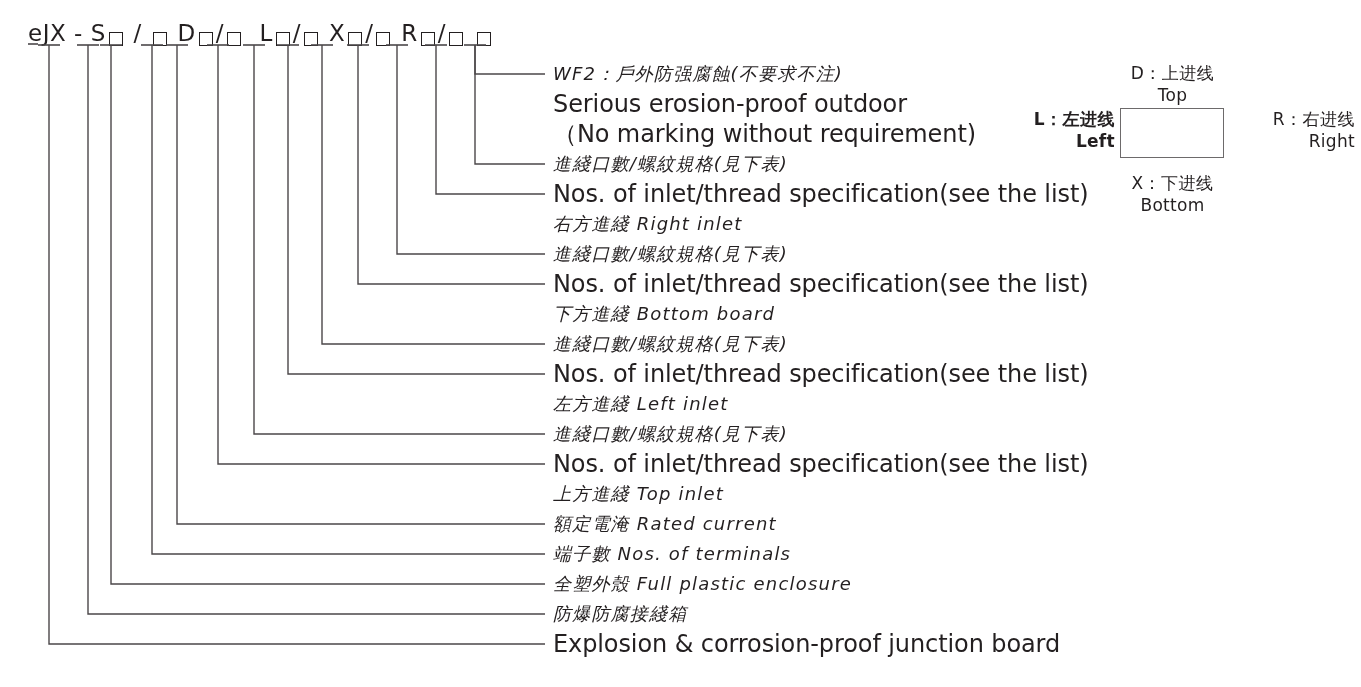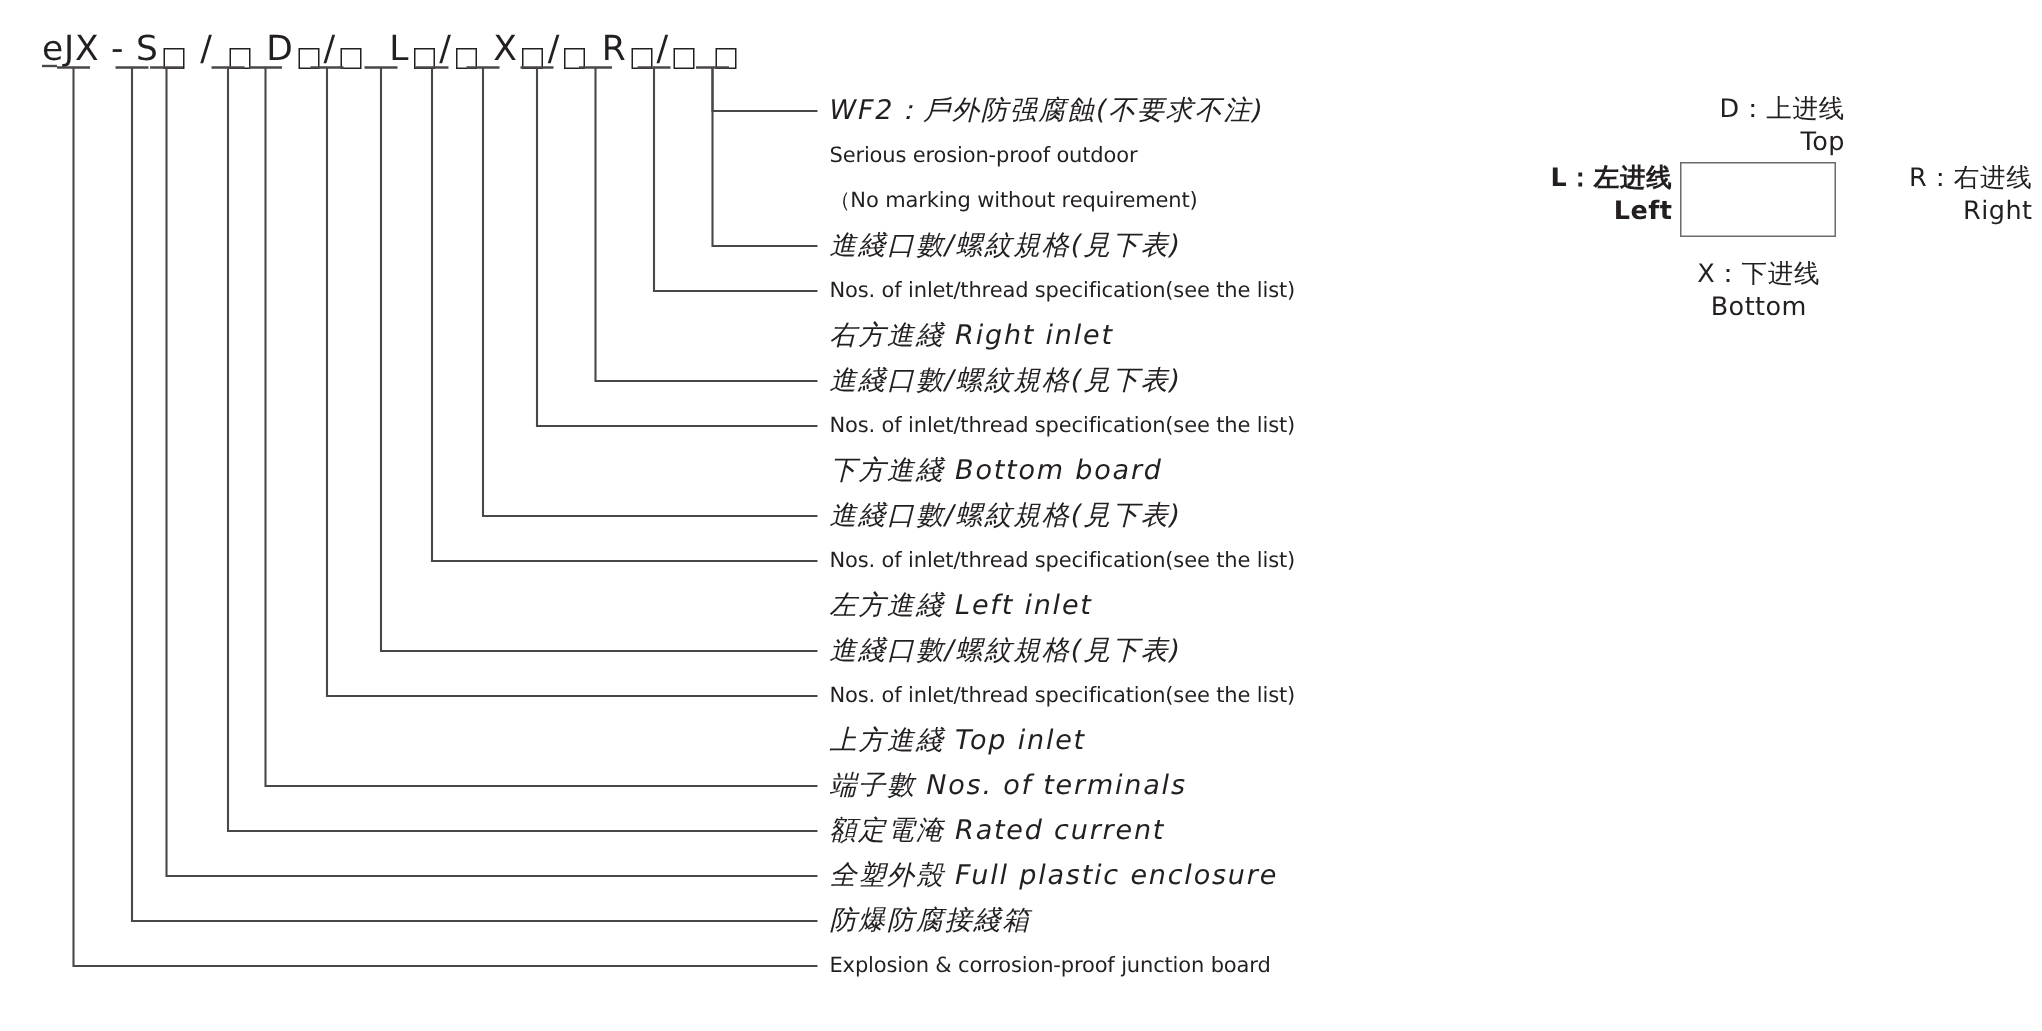--- a/index.html
+++ b/index.html
@@ -76,21 +76,21 @@
     color: #231f20;
     letter-spacing: 0.1px;
   }
   .desc-row.cn {
     font-family: "DejaVu Sans", "Liberation Sans", sans-serif;
     font-size: 18px;
     letter-spacing: 1.2px;
     font-style: italic;
   }
   .desc-row.en {
-    font-size: 14px;
+    font-size: 24px;
     letter-spacing: -0.1px;
   }
 
   
   #inlet-figure {
     position: absolute;
     left: 995px;
     top: 60px;
     width: 360px;
     height: 175px;
@@ -109,21 +109,21 @@
   }
   .inlet-label {
     position: absolute;
     text-align: center;
     line-height: 22px;
     white-space: nowrap;
   }
   .inlet-label .cn-line { letter-spacing: 0.5px; }
   .inlet-label .en-line { letter-spacing: 0.3px; }
 
-  #label-top    { left: 120px; top: 2px;  width: 115px; text-align: right; }
+  #label-top    { left: 120px; top: 2px;  width: 115px; }
   #label-bottom { left: 120px; top: 112px; width: 115px; }
   #label-left   { left: 0px;   top: 48px; width: 120px; text-align: right; font-weight: bold; }
   #label-right  { left: 234px; top: 48px; width: 126px; text-align: right; }
 </style>
 </head>
 <body>
 
 <div id="page">
 
   <div id="code-row"><span class="code-seg">eJX</span><span class="code-seg"> - </span><span class="code-seg">S</span><span class="box-glyph"></span><span class="code-seg"> / </span><span class="box-glyph"></span><span class="code-seg"> D</span><span class="box-glyph"></span><span class="code-seg">/</span><span class="box-glyph"></span><span class="code-seg">  L</span><span class="box-glyph"></span><span class="code-seg">/</span><span class="box-glyph"></span><span class="code-seg"> X</span><span class="box-glyph"></span><span class="code-seg">/</span><span class="box-glyph"></span><span class="code-seg"> R</span><span class="box-glyph"></span><span class="code-seg">/</span><span class="box-glyph"></span><span class="code-seg"> </span><span class="box-glyph"></span></div>
@@ -168,22 +168,22 @@
       <div class="desc-row cn">右方進綫  Right inlet</div>
       <div class="desc-row cn">進綫口數/螺紋規格(見下表)</div>
       <div class="desc-row en">Nos. of inlet/thread specification(see the list)</div>
       <div class="desc-row cn">下方進綫  Bottom board</div>
       <div class="desc-row cn">進綫口數/螺紋規格(見下表)</div>
       <div class="desc-row en">Nos. of inlet/thread specification(see the list)</div>
       <div class="desc-row cn">左方進綫  Left inlet</div>
       <div class="desc-row cn">進綫口數/螺紋規格(見下表)</div>
       <div class="desc-row en">Nos. of inlet/thread specification(see the list)</div>
       <div class="desc-row cn">上方進綫  Top inlet</div>
+      <div class="desc-row cn">額定電淹  Rated current</div>
       <div class="desc-row cn">端子數  Nos. of terminals</div>
-      <div class="desc-row cn">額定電淹  Rated current</div>
       <div class="desc-row cn">全塑外殼  Full plastic enclosure</div>
       <div class="desc-row cn">防爆防腐接綫箱</div>
       <div class="desc-row en">Explosion &amp; corrosion-proof junction board</div>
     </div>
 
   <div id="inlet-figure">
     <div id="inlet-box"></div>
 
     <div class="inlet-label" id="label-top">
       <div class="cn-line">D：上进线</div>

